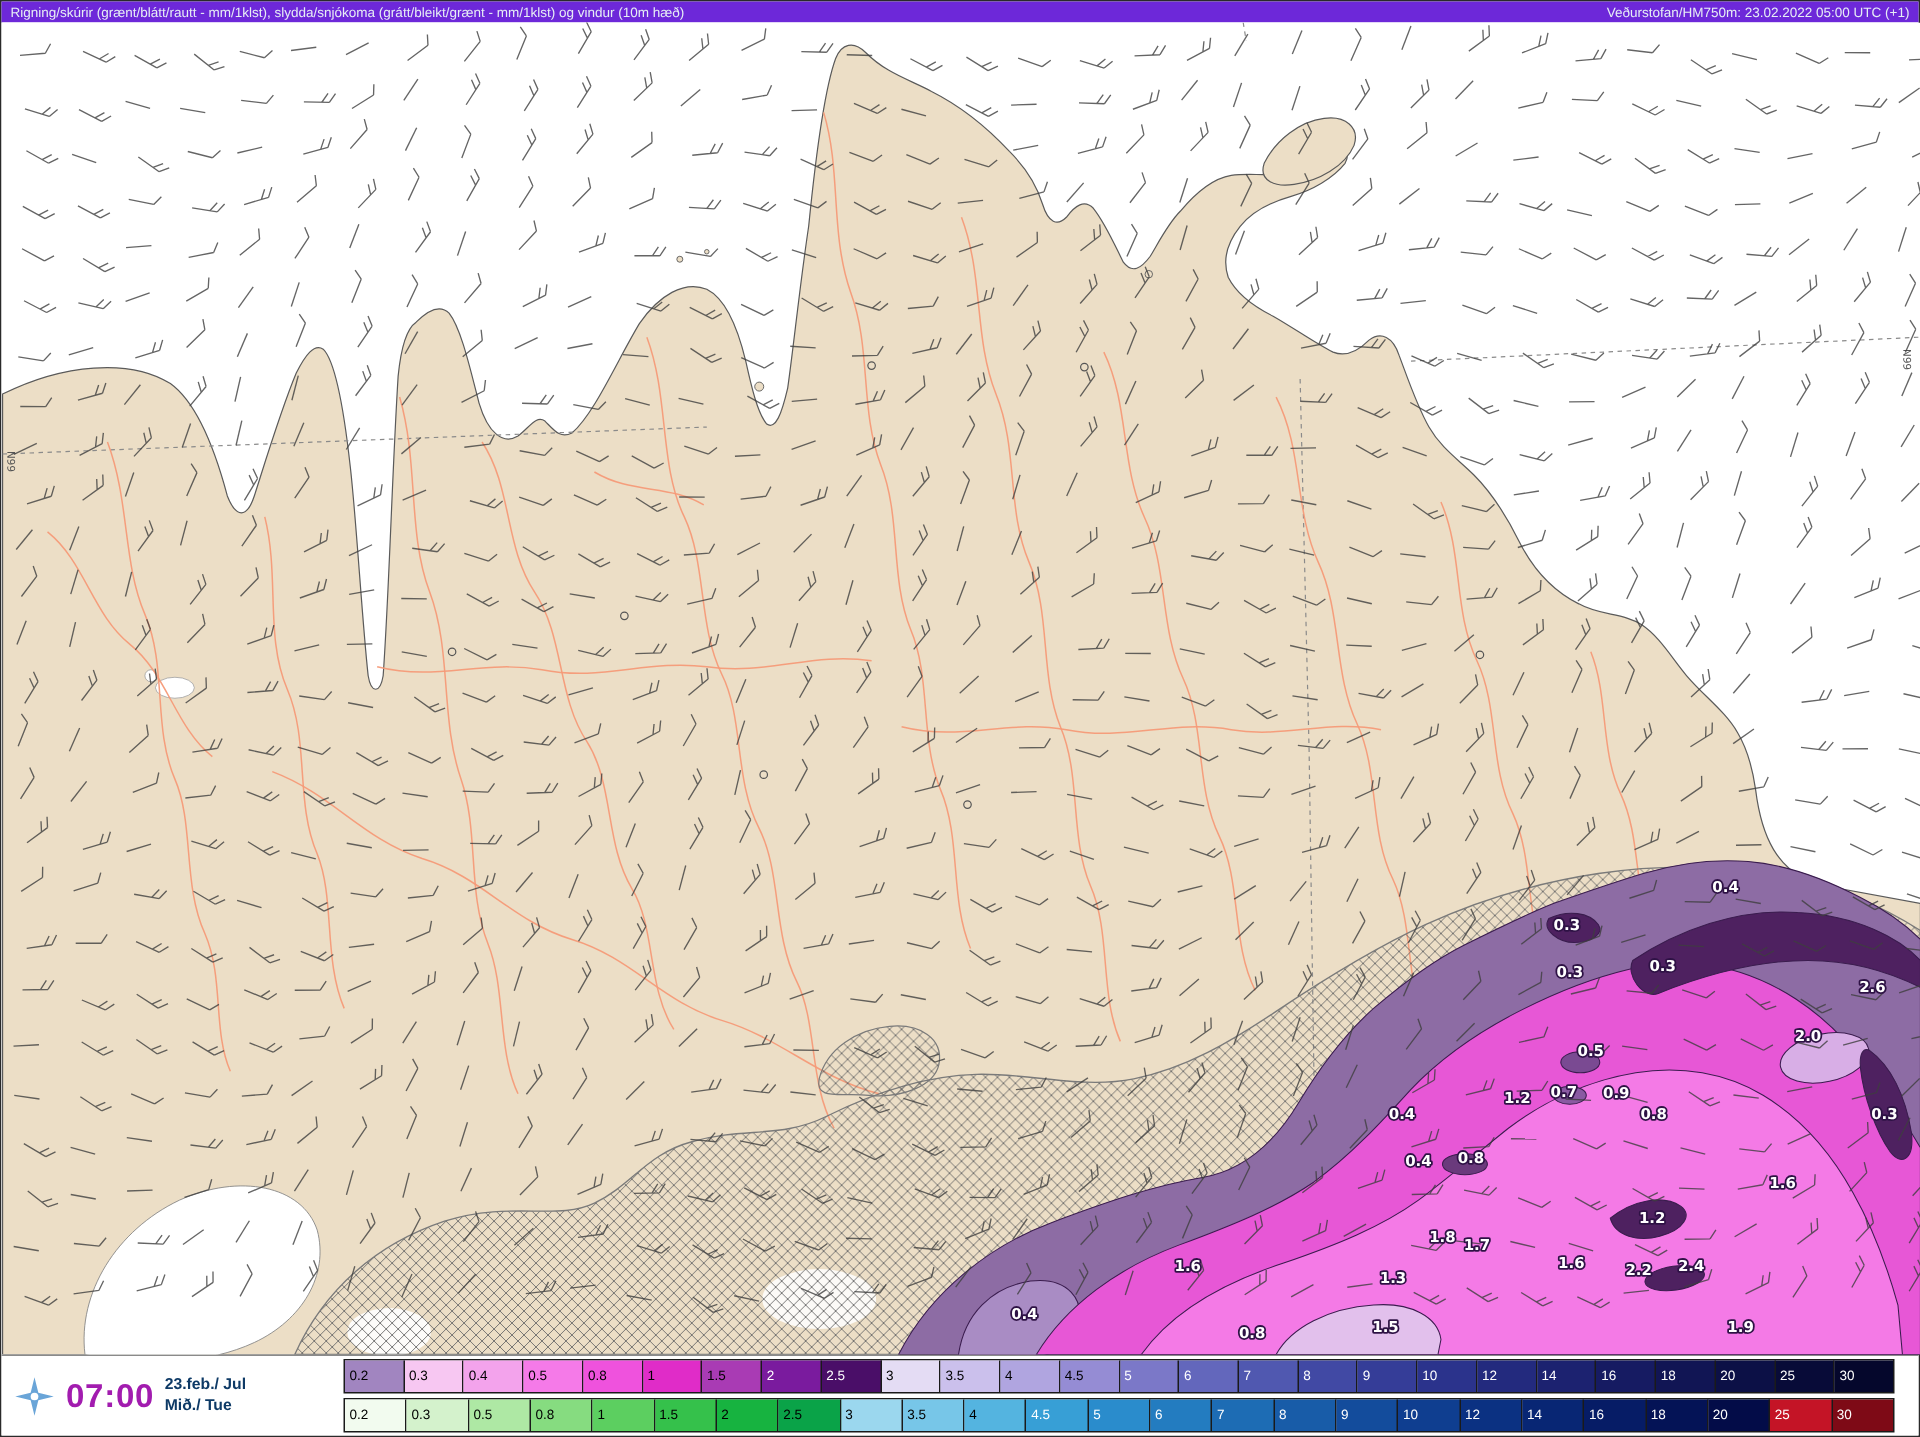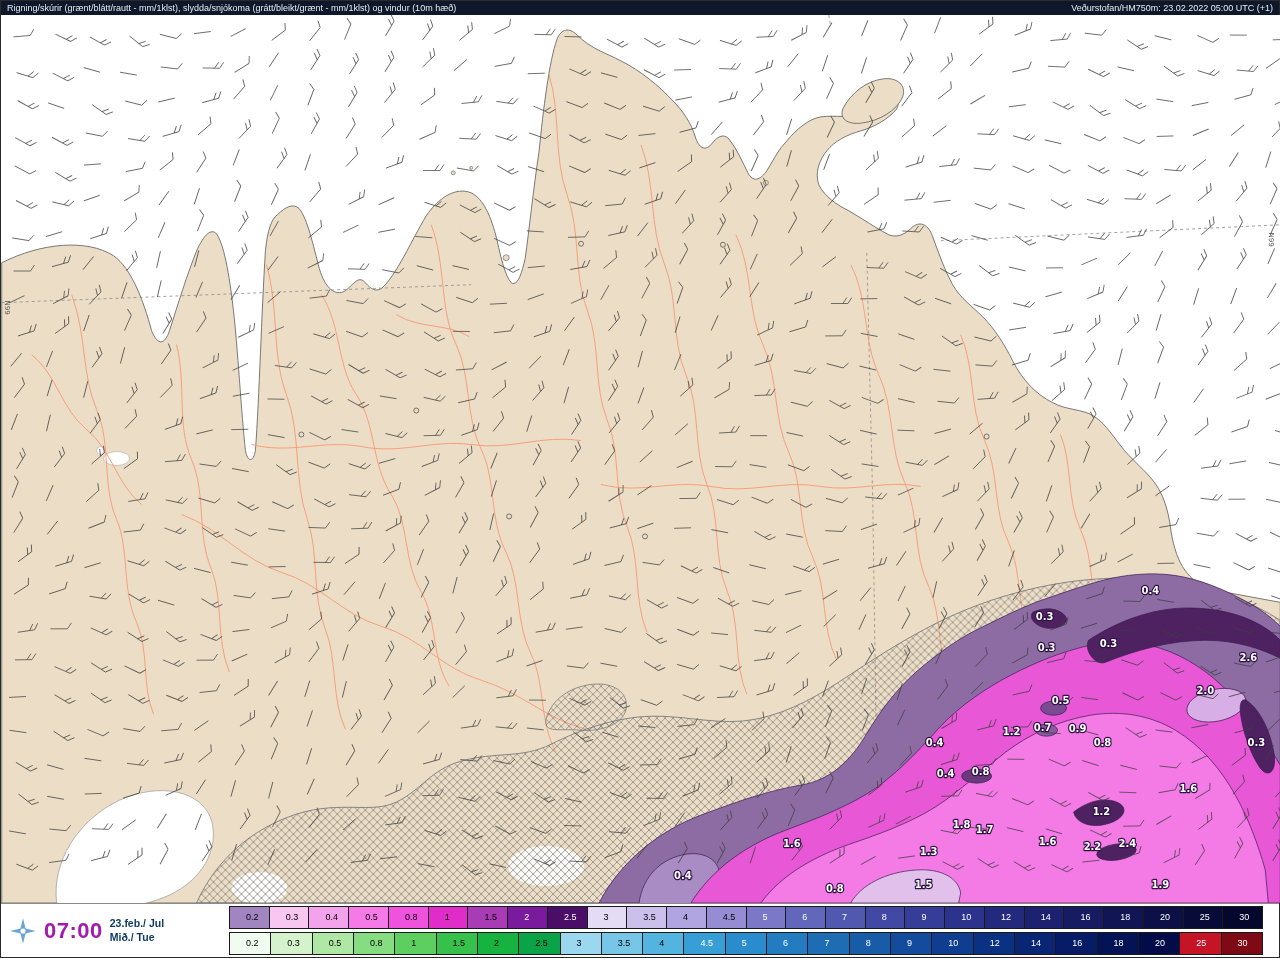--- a/index.html
+++ b/index.html
@@ -1,27 +1,27 @@
 <!DOCTYPE html>
 <html><head>
 <meta charset="utf-8">
 <style>
   html,body{margin:0;padding:0}
   body{width:1280px;height:958px;font-family:"Liberation Sans",sans-serif;background:#fff;overflow:hidden}
   .frame{width:1280px;height:958px;border:1px solid #2a2a2a;box-sizing:border-box;display:flex;flex-direction:column}
-  .header{flex:0 0 14px;height:14px;background:#0f172a;color:#e6edf5;display:flex;justify-content:space-between;align-items:center;padding:0 6px;font-size:9px;white-space:nowrap;overflow:hidden}
+  .header{flex:0 0 14px;height:14px;background:#6d28d9;color:#e6edf5;display:flex;justify-content:space-between;align-items:center;padding:0 6px;font-size:9px;white-space:nowrap;overflow:hidden}
   .map-wrap{flex:0 0 888px;position:relative;background:#fff}
   svg.map{display:block}
   .footer{flex:1;background:#fff;border-top:1px solid #8a8a8a;display:flex;align-items:center}
   .footer-left{flex:0 0 228px;width:228px;display:flex;align-items:center;gap:7px;padding-left:8px;box-sizing:border-box}
   .time{font-size:22px;font-weight:bold;color:#a21caf;letter-spacing:.5px}
   .dates{font-size:10.5px;font-weight:bold;color:#0e3a66;line-height:1.25}
   .legend{flex:1;display:flex;flex-direction:column;gap:3px;margin-right:16px}
   .lrow{display:flex;height:21px;border:1px solid #1a1a1a}
-  .cell{flex:1;font-size:9px;line-height:20px;padding-left:16px;border-right:1px solid #1a1a1a;box-sizing:border-box;overflow:hidden;white-space:nowrap}
+  .cell{flex:1;font-size:9px;line-height:20px;padding-left:3px;border-right:1px solid #1a1a1a;box-sizing:border-box;overflow:hidden;white-space:nowrap}
   .cell:last-child{border-right:none}
   .plabel{font-family:"DejaVu Sans",sans-serif;font-size:10px;font-weight:bold;fill:#ffffff;stroke:#2e1245;stroke-width:2.4px;paint-order:stroke;stroke-linejoin:round;text-anchor:middle}
   #wind-barbs path{stroke:#3f3f3f;stroke-width:.9;fill:none;opacity:.8}
   .contours path{stroke:#f59a78;stroke-width:1;fill:none;opacity:.95}
   .graticule line,.graticule polyline{stroke:#8a8a8a;stroke-width:.8;stroke-dasharray:3 3;fill:none}
   .gratlabel{font-family:"DejaVu Sans",sans-serif;font-size:7px;fill:#555}
   .calm circle{stroke:#555;stroke-width:.8;fill:none}
 </style>
 </head>
 <body>

